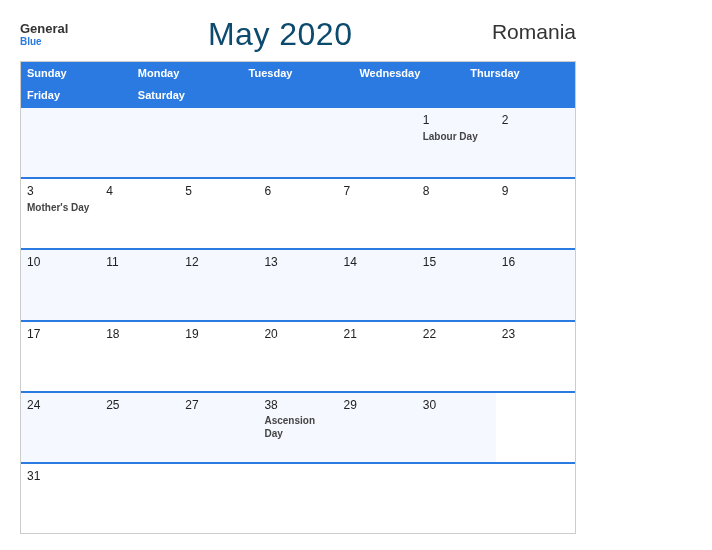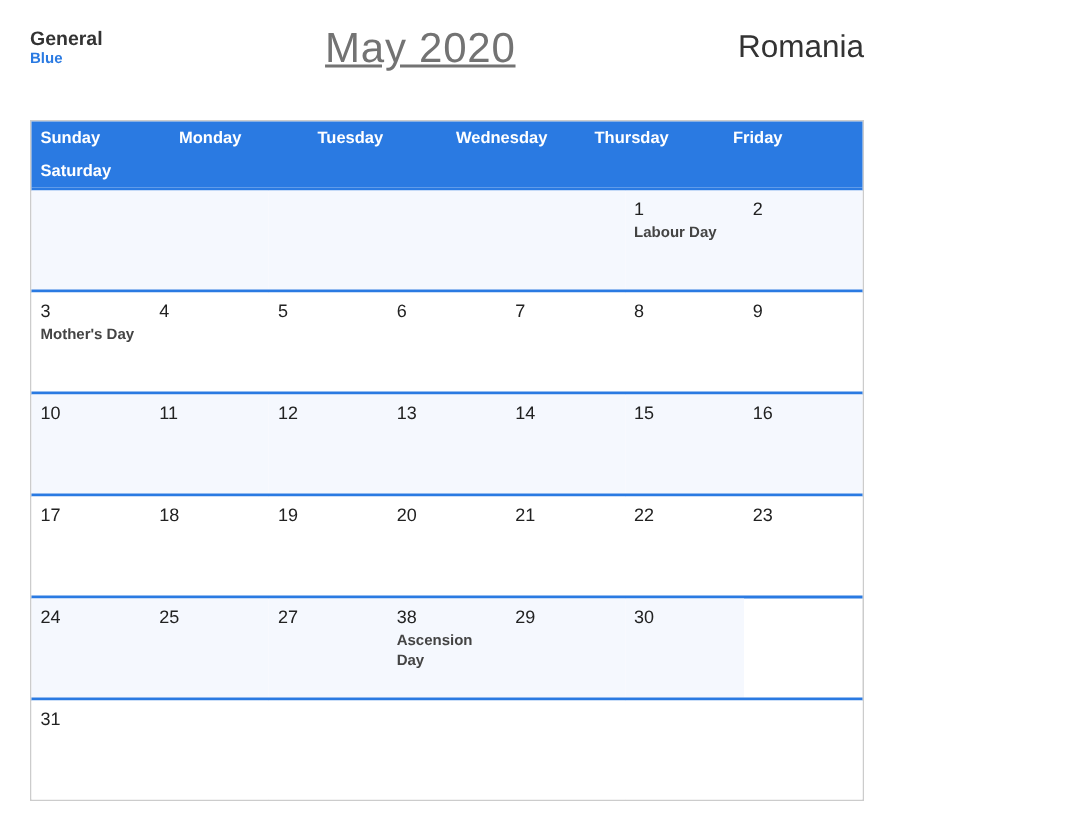--- a/index.html
+++ b/index.html
@@ -10,21 +10,20 @@
       font-family: Arial, sans-serif;
       overflow: hidden;
     }
     .page {
       width: 596px;
       height: 550px;
       background: #fff;
       padding: 16px 20px 16px 20px;
       display: flex;
       flex-direction: column;
-      gap: 24px;
     }
     .header {
       display: flex;
       align-items: center;
       justify-content: space-between;
       margin-bottom: 8px;
     }
     .logo {
       display: flex;
       flex-direction: column;
@@ -36,42 +35,41 @@
       color: #333;
       line-height: 1.1;
     }
     .logo-blue {
       font-size: 10px;
       font-weight: bold;
       color: #2a7ae2;
       line-height: 1.1;
     }
     .title {
-      font-size: 28px;
+      font-size: 32px;
       font-weight: normal;
-      color: #737373;
+      color: #0c4a6e;
       letter-spacing: 0.5px;
-      text-decoration: underline;
     }
     .country {
       font-size: 21px;
       color: #333;
       font-weight: normal;
       align-self: flex-start;
       margin-top: 4px;
     }
     .calendar {
       flex: 1;
       display: flex;
       flex-direction: column;
       border: 1px solid #ccc;
     }
     .cal-header {
       display: grid;
-      grid-template-columns: repeat(6, 1fr);
+      grid-template-columns: repeat(5, 1fr);
       background: #2a7ae2;
     }
     .cal-header-cell {
       color: #fff;
       font-size: 11px;
       font-weight: bold;
       padding: 5px 6px;
       text-align: left;
     }
     .cal-body {

